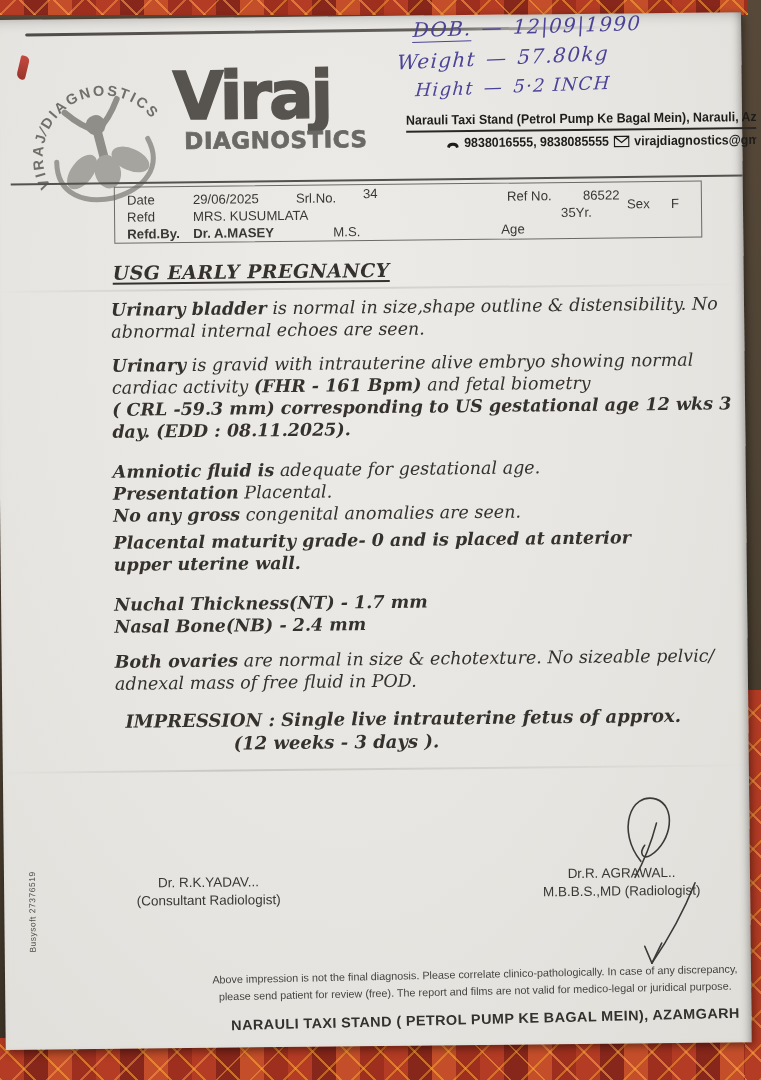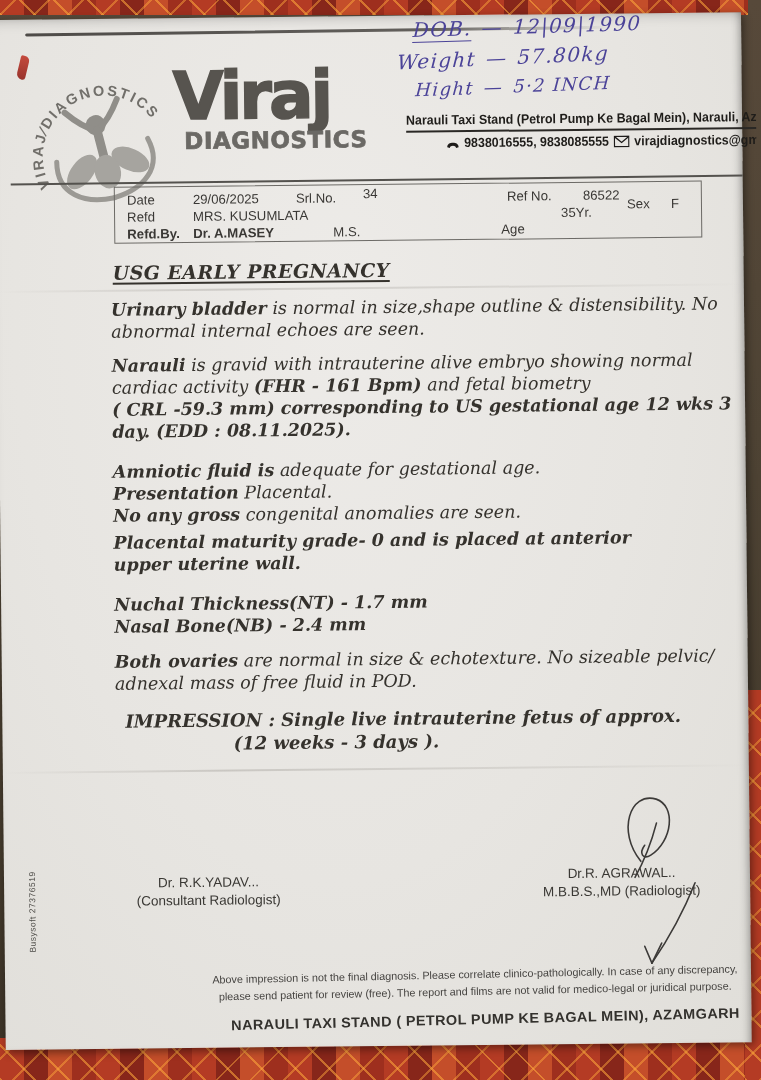--- a/index.html
+++ b/index.html
@@ -158,21 +158,21 @@
       <span style="left:556px;top:14px;">F</span>
     </div>
 
     <div class="abs serif title" style="left:115px;top:243px;">USG EARLY PREGNANCY</div>
 
     <div class="abs serif" style="left:113px;top:280px;width:616px;">
       <span class="bld">Urinary bladder</span><span> is normal in size,shape outline &amp; distensibility. No abnormal internal echoes are seen.</span>
     </div>
 
     <div class="abs serif" style="left:113px;top:336px;width:622px;">
-      <span class="bld">Narauli</span><span> is gravid with intrauterine alive embryo showing normal cardiac activity </span><span class="bld">(FHR - 161 Bpm)</span><span> and fetal biometry</span><br>
+      <span class="bld">Urinary</span><span> is gravid with intrauterine alive embryo showing normal cardiac activity </span><span class="bld">(FHR - 161 Bpm)</span><span> and fetal biometry</span><br>
       <span class="bld">( CRL -59.3 mm) corresponding to US gestational age 12 wks 3 day. (EDD : 08.11.2025).</span>
     </div>
 
     <div class="abs serif" style="left:113px;top:442px;width:622px;">
       <span class="bld">Amniotic fluid is</span><span> adequate for gestational  age.</span><br>
       <span class="bld">Presentation</span><span>  Placental.</span><br>
       <span class="bld">No any gross</span><span> congenital anomalies are seen.</span>
     </div>
 
     <div class="abs serif bld" style="left:113px;top:513px;width:578px;">Placental maturity grade- 0 and is placed at anterior upper uterine wall.</div>

